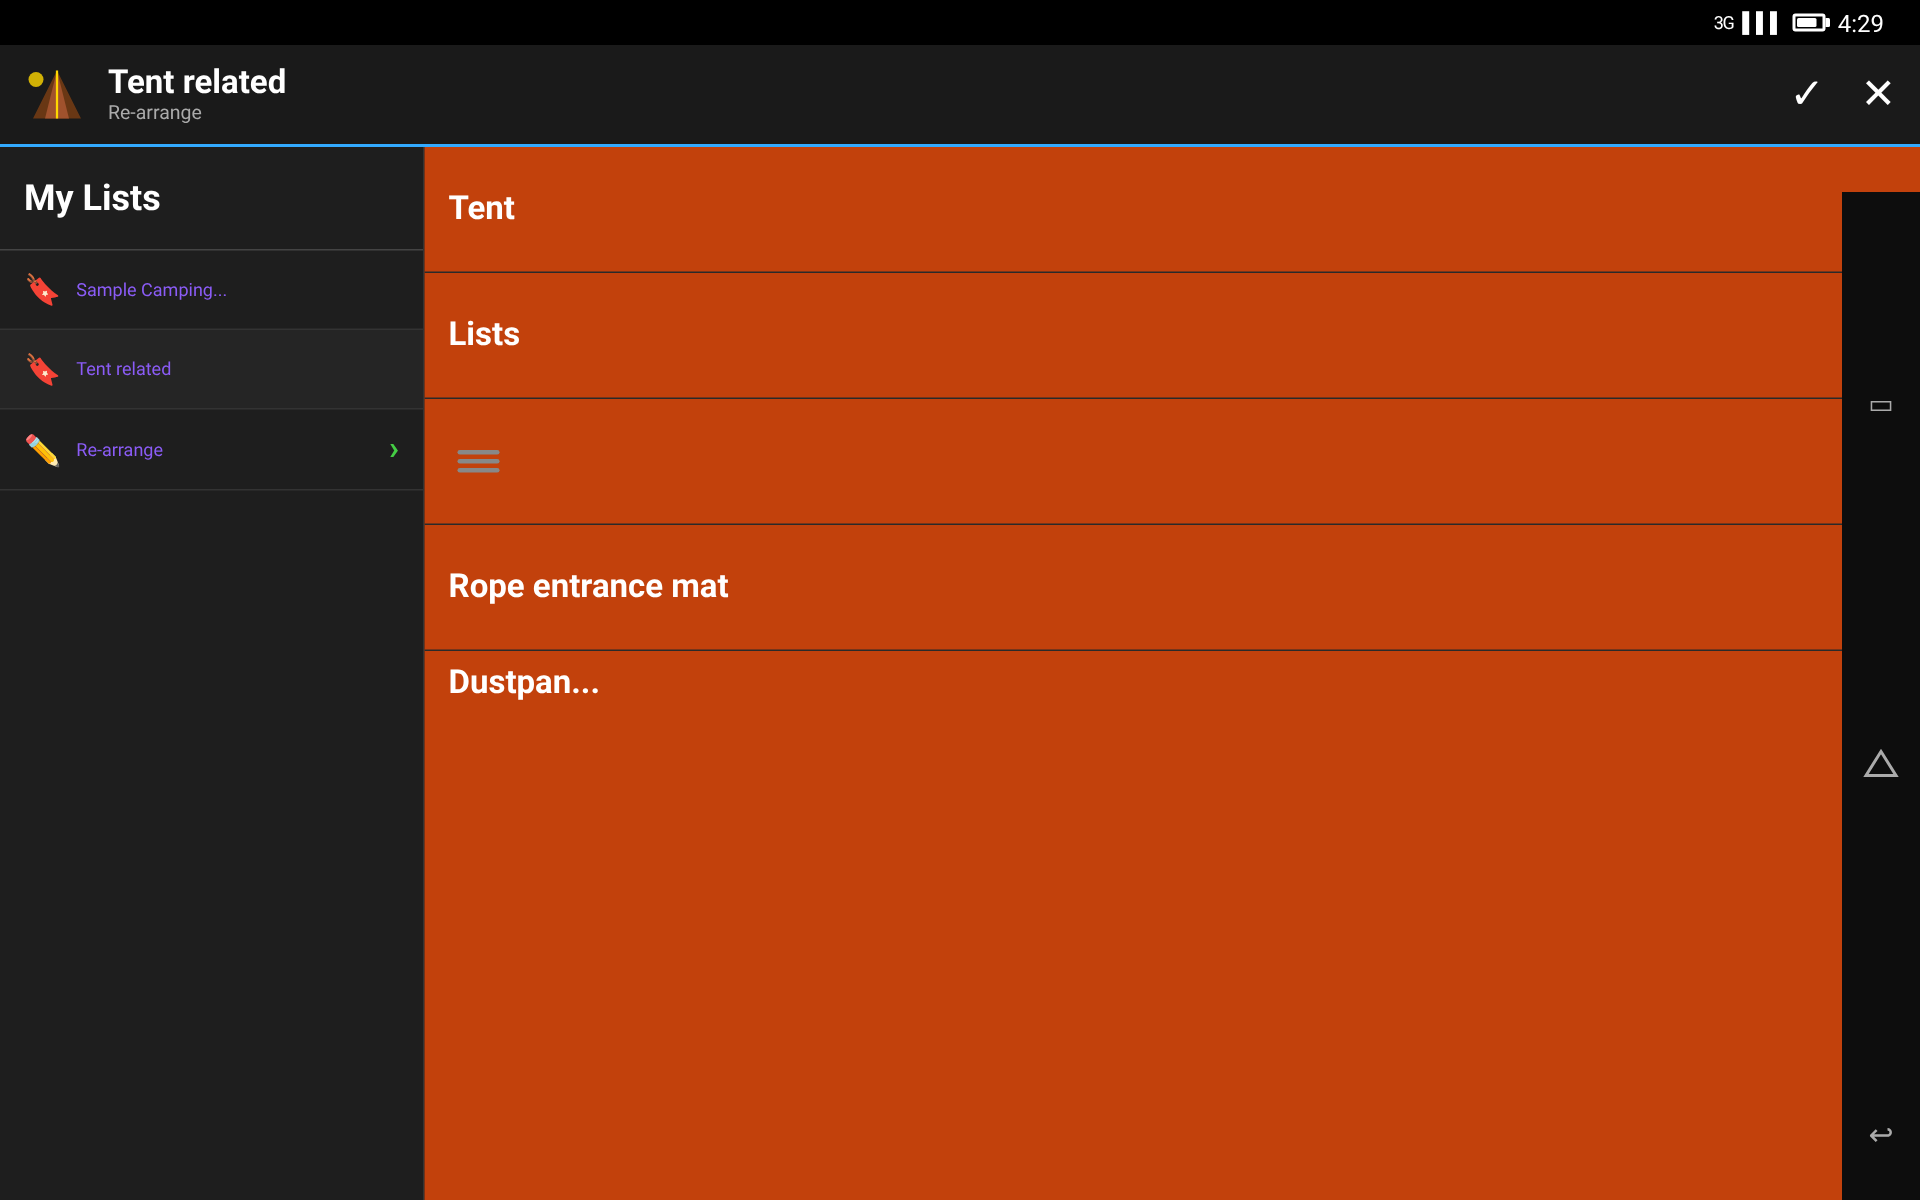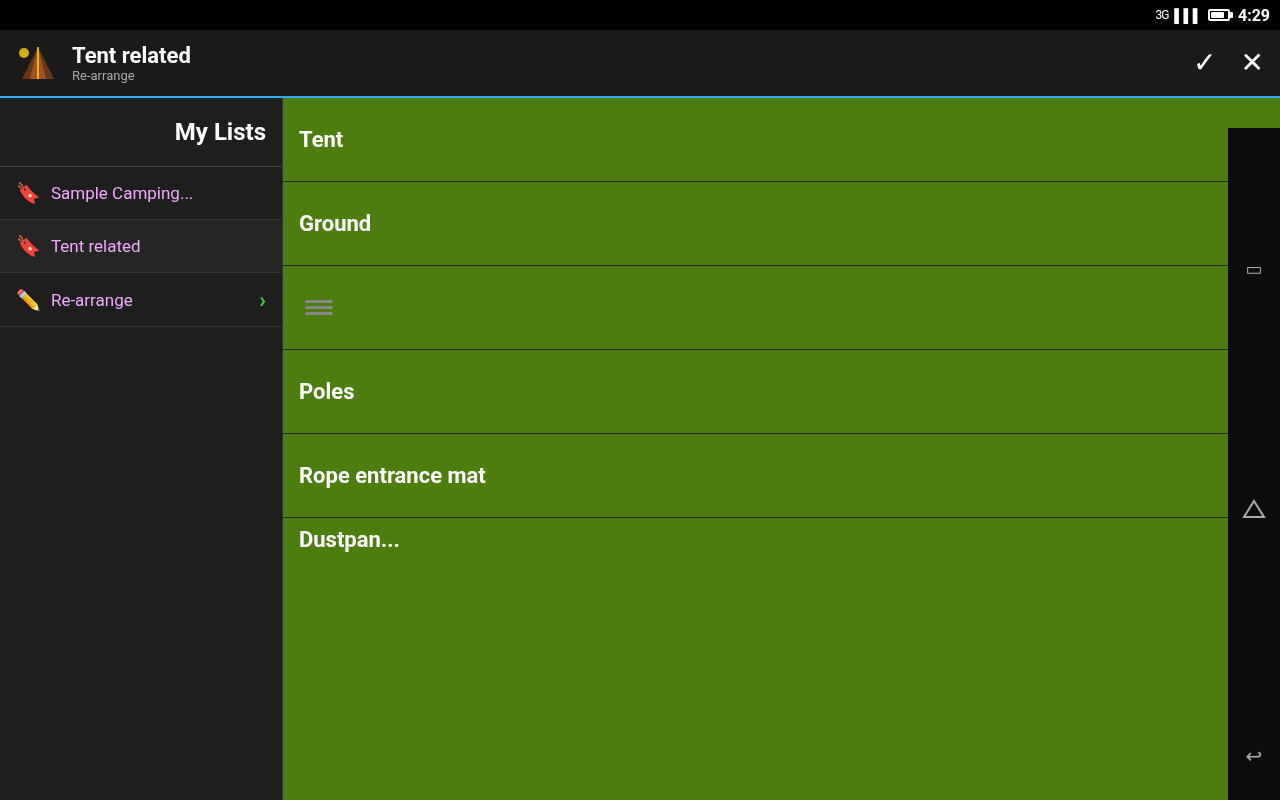--- a/index.html
+++ b/index.html
@@ -12,30 +12,30 @@
       color: #fff;
     }
 
     
     .status-bar {
       position: absolute;
       top: 0; right: 0;
       height: 30px;
       display: flex;
       align-items: center;
-      padding-right: 10px;
+      padding-right: 24px;
       gap: 6px;
       font-size: 13px;
       color: #fff;
       background: #000;
       width: 100%;
       justify-content: flex-end;
     }
     .status-bar .signal { font-size: 12px; letter-spacing: -1px; }
-    .status-bar .time { font-size: 16px; font-weight: bold; }
+    .status-bar .time { font-size: 16px; font-weight: normal; }
 
     
     .app-bar {
       position: absolute;
       top: 30px;
       left: 0; right: 0;
       height: 68px;
       background: #1a1a1a;
       border-bottom: 2px solid #3af;
       display: flex;
@@ -91,49 +91,48 @@
       display: flex;
       flex-direction: column;
       flex-shrink: 0;
     }
     .sidebar-header {
       padding: 20px 16px;
       font-size: 24px;
       font-weight: bold;
       color: #fff;
       border-bottom: 1px solid #444;
-      text-align: right;
     }
     .sidebar-item {
       display: flex;
       align-items: center;
       padding: 14px 16px;
       gap: 10px;
       cursor: pointer;
       border-bottom: 1px solid #333;
     }
     .sidebar-item.active { background: #252525; }
     .sidebar-item-icon {
       font-size: 20px;
     }
     .sidebar-item-label {
-      font-size: 17px;
-      color: #f0abfc;
+      font-size: 12px;
+      color: #8b5cf6;
       flex: 1;
     }
     .sidebar-item-chevron {
       color: #4c4;
       font-size: 22px;
       font-weight: bold;
     }
 
     
     .content {
       flex: 1;
-      background: #4d7c0f;
+      background: #c2410c;
       overflow-y: auto;
       position: relative;
     }
 
     
     .list-item {
       display: flex;
       align-items: center;
       padding: 0 16px;
       height: 84px;
@@ -282,44 +281,36 @@
       <div class="drag-handle">
         <div class="drag-handle-line"></div>
         <div class="drag-handle-line"></div>
         <div class="drag-handle-line"></div>
       </div>
     </div>
 
 
 
     <div class="list-item">
-      <span class="list-item-label">Ground</span>
+      <span class="list-item-label">Lists</span>
       <div class="drag-handle">
         <div class="drag-handle-line"></div>
         <div class="drag-handle-line"></div>
         <div class="drag-handle-line"></div>
       </div>
     </div>
 
     <div class="list-item">
       <div class="drag-handle">
         <div class="drag-handle-line"></div>
         <div class="drag-handle-line"></div>
         <div class="drag-handle-line"></div>
       </div>
     </div>
 
-    <div class="list-item">
-      <span class="list-item-label">Poles</span>
-      <div class="drag-handle">
-        <div class="drag-handle-line"></div>
-        <div class="drag-handle-line"></div>
-        <div class="drag-handle-line"></div>
-      </div>
-    </div>
 
 
     <div class="list-item">
       <span class="list-item-label">Rope entrance mat</span>
       <div class="drag-handle">
         <div class="drag-handle-line"></div>
         <div class="drag-handle-line"></div>
         <div class="drag-handle-line"></div>
       </div>
     </div>

